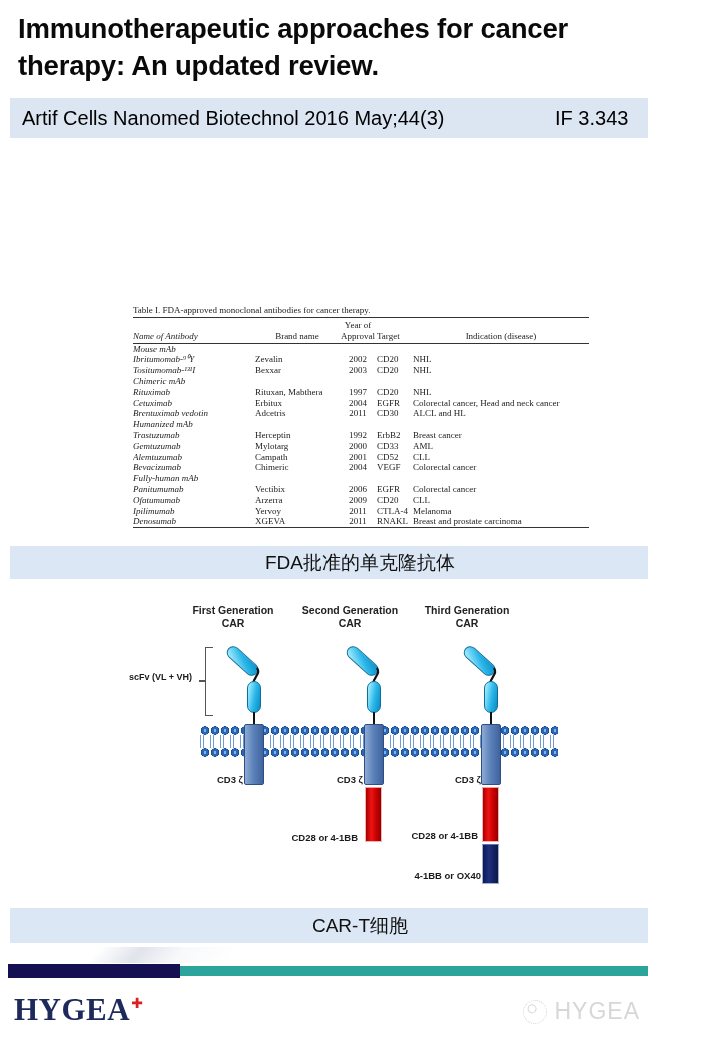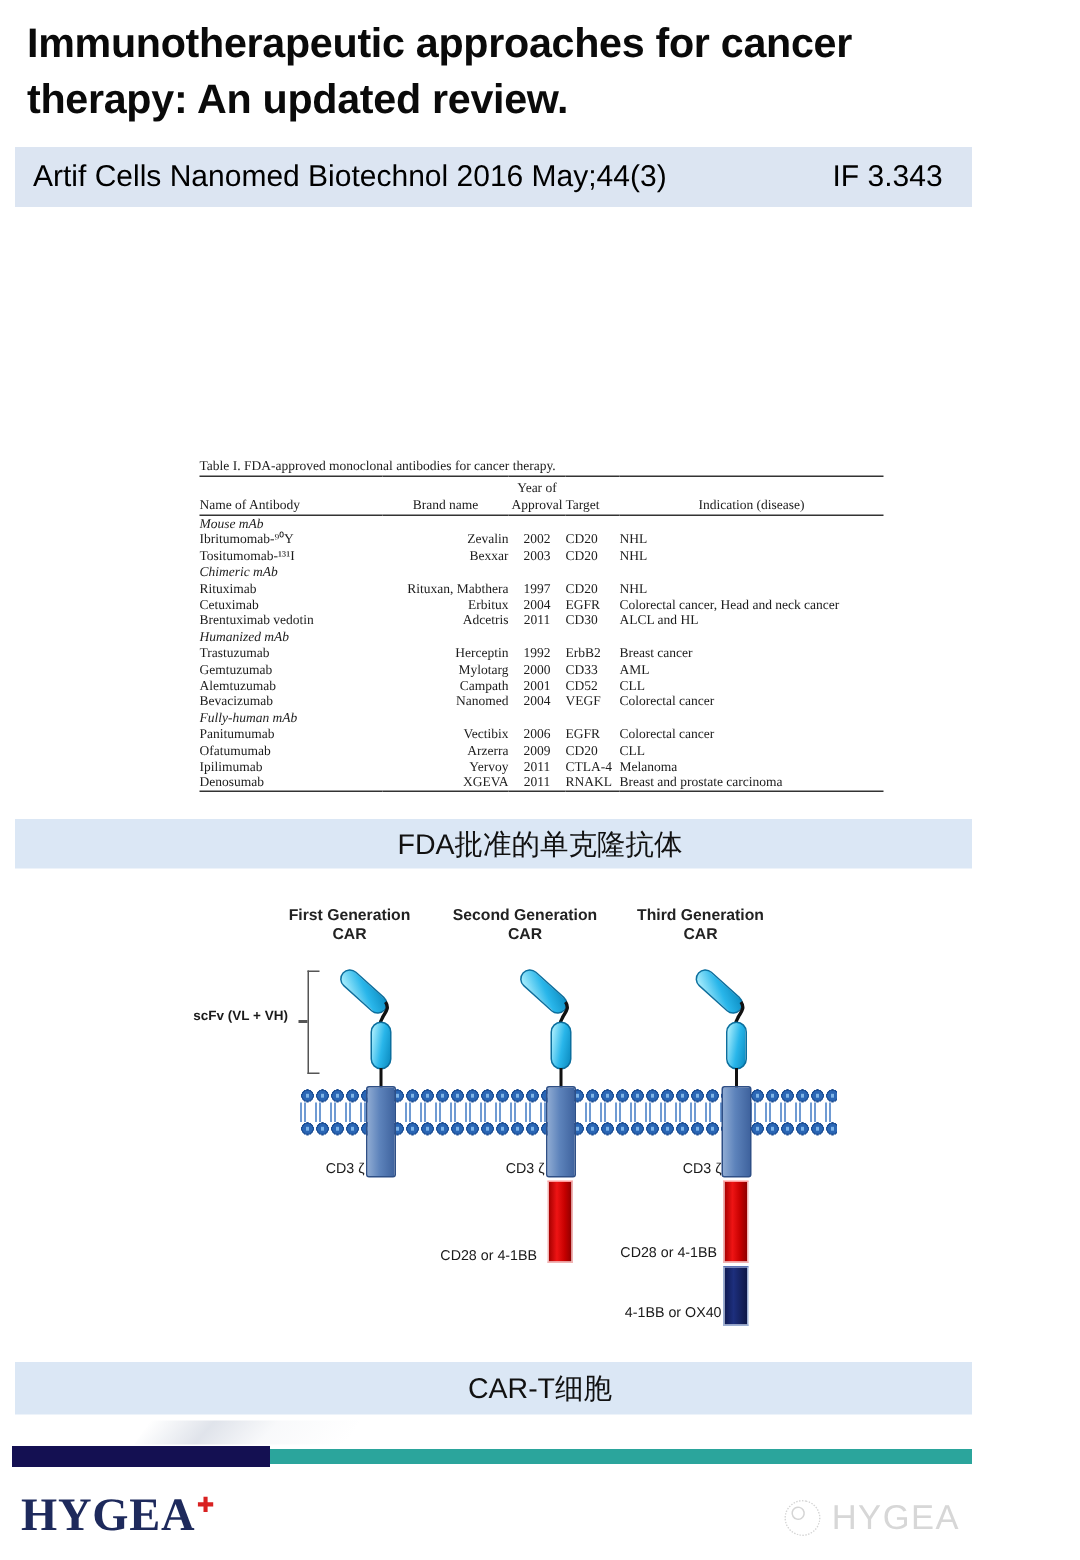--- a/index.html
+++ b/index.html
@@ -23,22 +23,22 @@
 
   
   .tablewrap{position:absolute;left:133px;top:304px;width:458px;
              font-family:"Liberation Serif",serif;color:#1c1c1c;}
   .tbl-title{font-size:9px;line-height:12px;margin-bottom:1px;}
   table.jtable{border-collapse:collapse;table-layout:fixed;width:456px;
                border-top:1px solid #333;border-bottom:1.5px solid #333;
                font-size:9px;line-height:10.8px;}
   table.jtable th,table.jtable td{padding:0;font-weight:normal;overflow:hidden;white-space:nowrap;}
   table.jtable thead th{border-bottom:1px solid #333;vertical-align:bottom;padding-top:2px;padding-bottom:1px;}
-  .c-name{width:122px;text-align:left;}
-  .c-brand{width:84px;text-align:right;}
+  .c-name{width:122px;text-align:left;font-style:italic;}
+  .c-brand{width:84px;text-align:left;}
   th.c-brand{text-align:center;}
   .c-year{width:38px;text-align:center;}
   .c-target{width:36px;text-align:left;}
   .c-ind{width:176px;text-align:left;}
   th.c-ind{text-align:center;}
   td.section{font-style:italic;}
   tbody tr{height:10.8px;}
   thead tr:first-child{height:24px;}
 
   
@@ -76,21 +76,21 @@
   .stalk-line{position:absolute;left:59px;top:72px;width:2px;height:13px;background:#111;}
   .transbar{position:absolute;left:50px;top:84px;width:20px;height:61px;border-radius:2px;
     background:linear-gradient(90deg,#8fabd3 0%,#5d83bb 45%,#3f639e 100%);
     border:1.5px solid #2e4f86;box-sizing:border-box;}
   .redbar{position:absolute;left:51px;top:147px;width:17px;height:55px;
     background:linear-gradient(90deg,#a80000 0%,#ee1414 35%,#c60000 70%,#8f0000 100%);
     border:1px solid #f0b4b4;box-sizing:border-box;border-top-color:#ff9a9a;}
   .navybar{position:absolute;left:51px;top:204px;width:17px;height:40px;
     background:linear-gradient(90deg,#0f1a52 0%,#1d2f7d 40%,#0e1747 100%);
     border:1px solid #9db0d4;box-sizing:border-box;border-top-color:#5a73b5;}
-  .dlabel{position:absolute;font-size:9.5px;font-weight:normal;color:#1a1a1a;white-space:nowrap;}
+  .dlabel{position:absolute;font-size:9.5px;font-weight:bold;color:#1a1a1a;white-space:nowrap;}
 
   
   .wisp{position:absolute;left:95px;top:947px;width:140px;height:16px;transform:skewX(-35deg);
         background:linear-gradient(100deg,rgba(200,206,218,0) 0%,rgba(198,205,218,.55) 30%,rgba(228,231,238,.25) 60%,rgba(255,255,255,0) 100%);}
   .bar-navy{position:absolute;left:8px;top:964px;width:172px;height:14px;background:#141052;}
   .bar-teal{position:absolute;left:180px;top:966px;width:530px;height:10px;background:#2ba59c;}
   .logo{position:absolute;left:14px;top:992px;font-family:"Liberation Serif",serif;
         font-weight:bold;font-size:31px;color:#1e2a5c;letter-spacing:.5px;}
   .logo .cross{font-size:14px;color:#d92121;position:relative;top:-12px;left:1px;font-family:"DejaVu Sans",sans-serif;}
   .watermark{position:absolute;right:8px;top:998px;display:flex;align-items:center;gap:7px;
@@ -190,21 +190,21 @@
           </tr>
           <tr>
             <td class="c-name">Alemtuzumab</td>
             <td class="c-brand">Campath</td>
             <td class="c-year">2001</td>
             <td class="c-target">CD52</td>
             <td class="c-ind">CLL</td>
           </tr>
           <tr>
             <td class="c-name">Bevacizumab</td>
-            <td class="c-brand">Nanomed</td>
+            <td class="c-brand">Chimeric</td>
             <td class="c-year">2004</td>
             <td class="c-target">VEGF</td>
             <td class="c-ind">Colorectal cancer</td>
           </tr>
           <tr>
             <td colspan="5" class="section c-name">Fully-human mAb</td>
           </tr>
           <tr>
             <td class="c-name">Panitumumab</td>
             <td class="c-brand">Vectibix</td>

